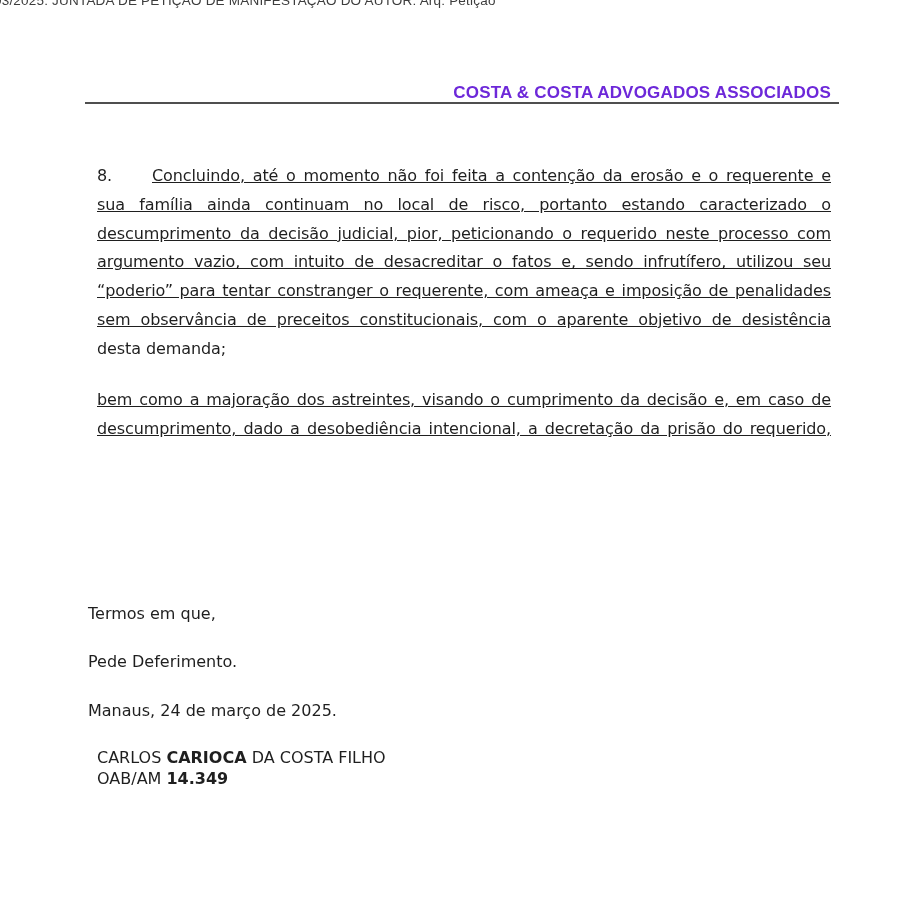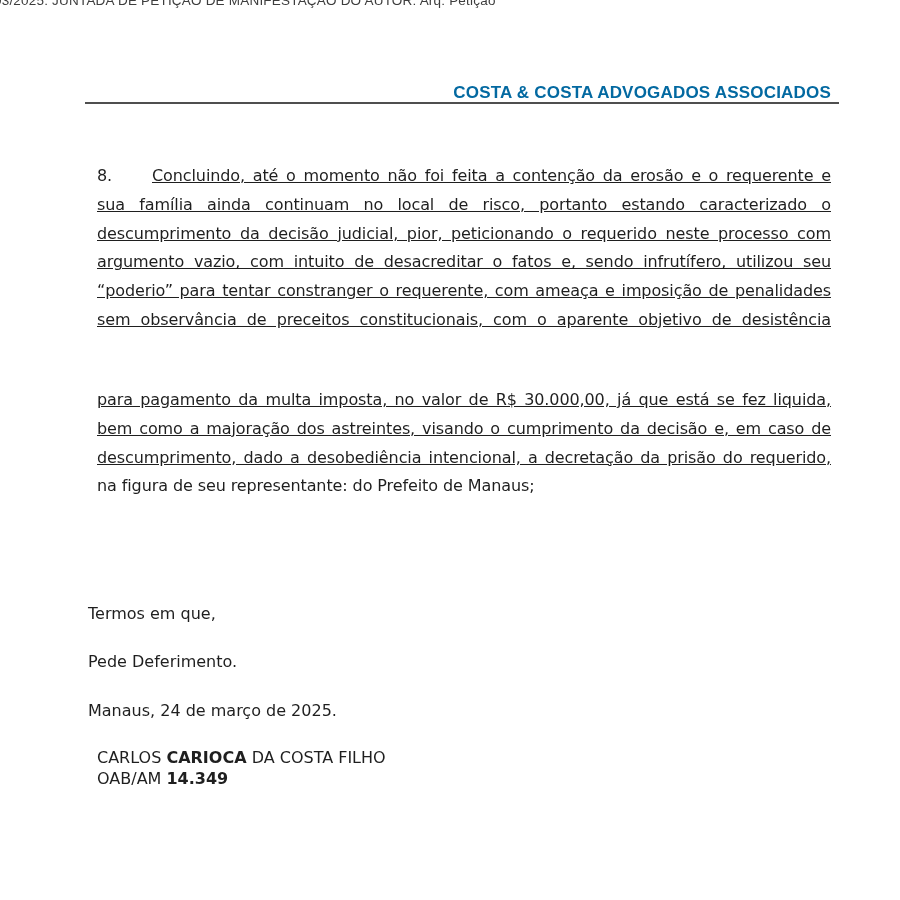--- a/index.html
+++ b/index.html
@@ -23,21 +23,21 @@
     letter-spacing: 0.2px;
   }
 
   
   .firm-header {
     top: 83px; left: 97px; width: 734px;
     text-align: right;
     font-family: "Liberation Sans", sans-serif;
     font-weight: bold;
     font-size: 17px;
-    color: #0369a1;
+    color: #6d28d9;
     letter-spacing: 0.2px;
   }
   .header-rule {
     top: 102px; left: 85px; width: 754px; height: 0;
     border-top: 2px solid #4f4f4f;
   }
 
   
   .textblock {
     left: 97px; width: 734px;
@@ -72,27 +72,26 @@
 
 <div class="abs textblock" style="top:162px">
   <div class="jline">
     <span class="pnum">8.</span><span>Concluindo, até o momento não foi feita a contenção da erosão e o requerente e</span>
   </div>
   <div class="jline">sua família ainda continuam no local de risco, portanto estando caracterizado o</div>
   <div class="jline">descumprimento da decisão judicial, pior, peticionando o requerido neste processo com</div>
   <div class="jline">argumento vazio, com intuito de desacreditar o fatos e, sendo infrutífero, utilizou seu</div>
   <div class="jline">“poderio” para tentar constranger o requerente, com ameaça e imposição de penalidades</div>
   <div class="jline">sem observância de preceitos constitucionais, com o aparente objetivo de desistência</div>
+  <div class="lline">desta demanda;</div>
 </div>
 
 <div class="abs textblock" style="top:386px">
-  <div class="jline">para pagamento da multa imposta, no valor de R$ 30.000,00, já que está se fez liquida,</div>
   <div class="jline">bem como a majoração dos astreintes, visando o cumprimento da decisão e, em caso de</div>
   <div class="jline">descumprimento, dado a desobediência intencional, a decretação da prisão do requerido,</div>
-  <div class="lline">na figura de seu representante: do Prefeito de Manaus;</div>
 </div>
 
 <div class="abs single" style="top:600px">Termos em que,</div>
 
 <div class="abs single" style="top:648px">Pede Deferimento.</div>
 
 <div class="abs single" style="top:697px">Manaus, 24 de março de 2025.</div>
 
 <div class="abs signature" style="top:747px">
   <div>

